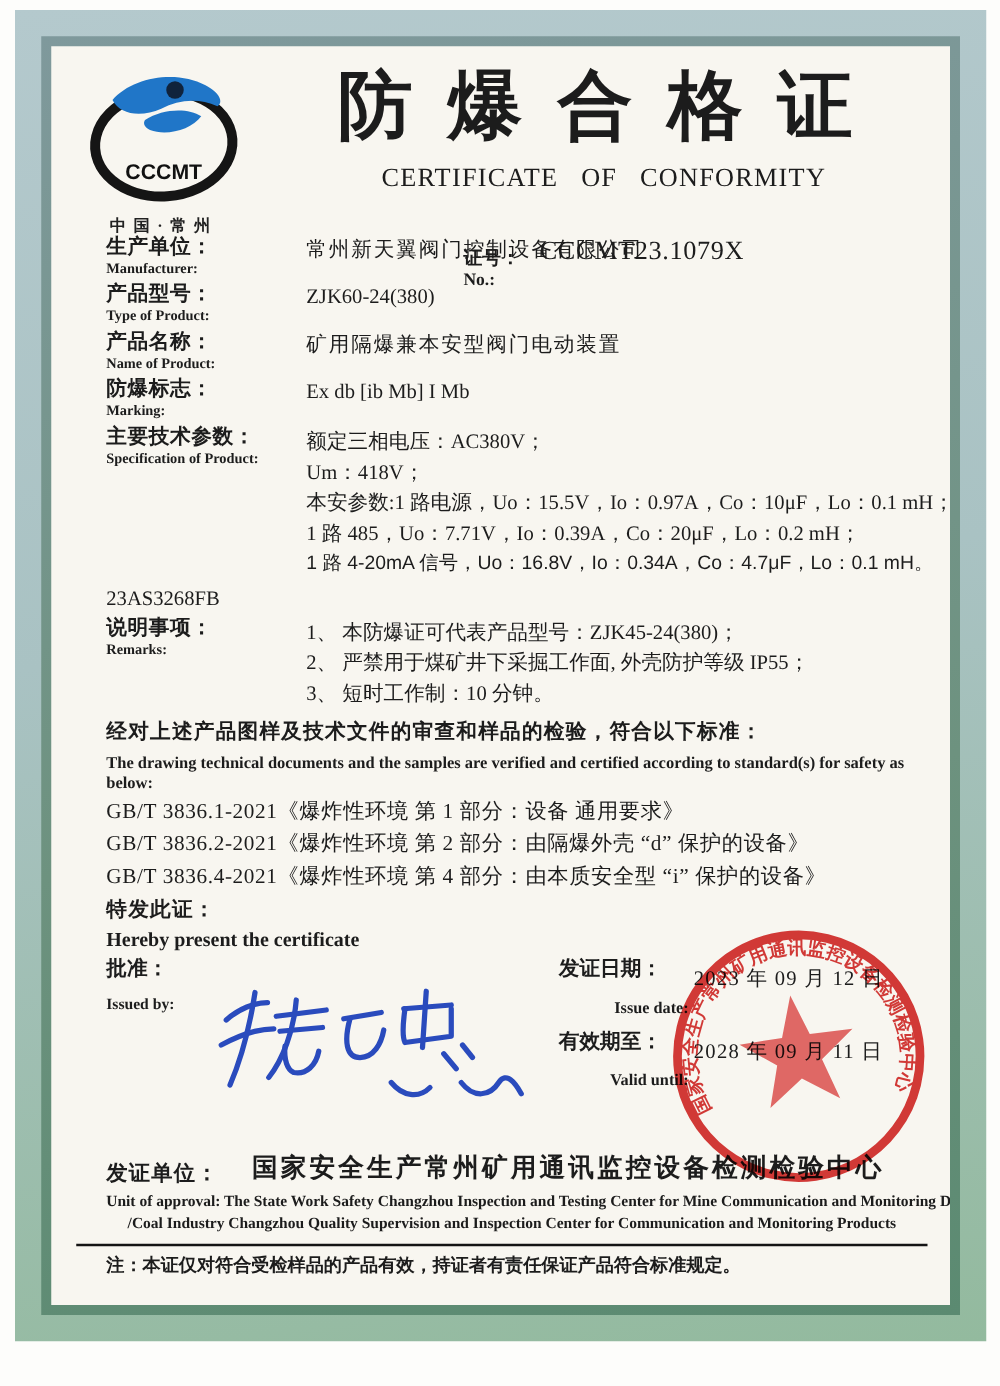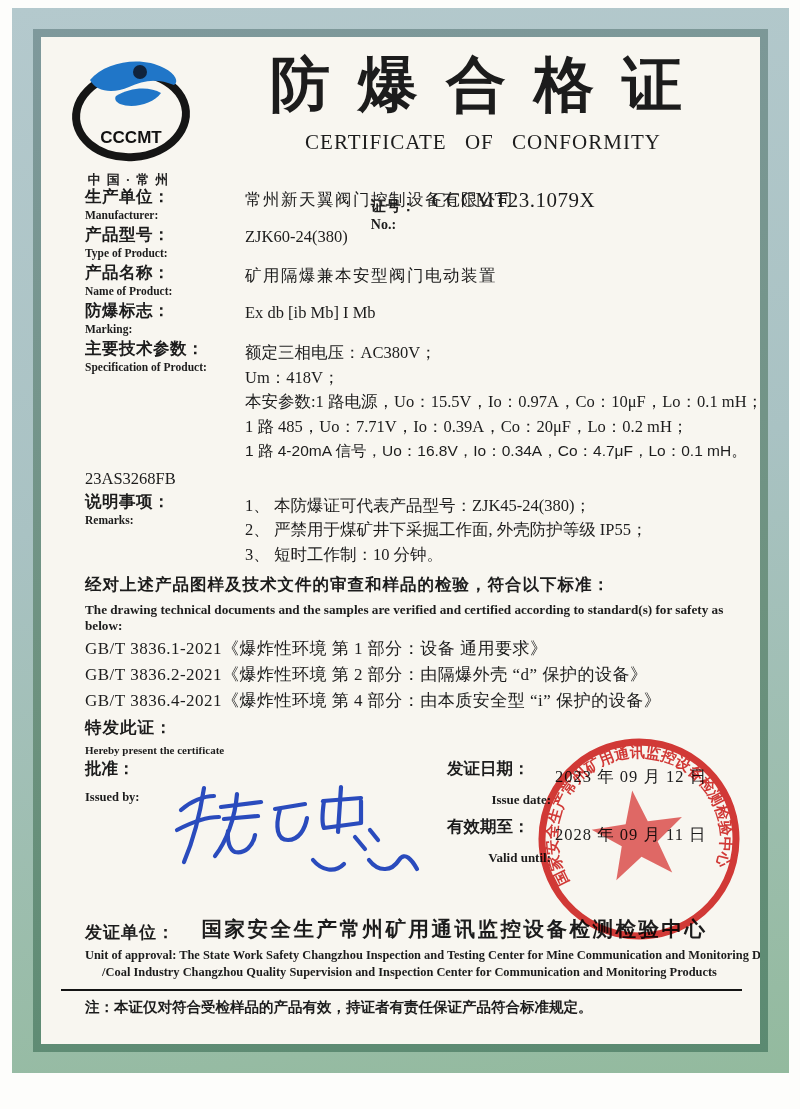--- a/index.html
+++ b/index.html
@@ -34,21 +34,21 @@
   .val{font-size:16.5px;padding-top:2px;}
   .cjk{letter-spacing:1.5px;}
   .vlines div{line-height:24.5px;white-space:nowrap;}
   .vlines div.sansline{font-family:"Liberation Sans","DejaVu Sans",sans-serif;font-size:15.5px;}
 
   
   .std-intro-cn{font-size:16.5px;font-weight:bold;letter-spacing:1px;margin-top:7px;}
   .std-intro-en{font-size:13.2px;font-weight:bold;margin-top:6px;}
   .std-item{font-size:17px;line-height:23px;letter-spacing:.5px;margin-top:3px;}
   .std-issue-cn{font-size:16.5px;font-weight:bold;letter-spacing:1px;margin-top:5px;}
-  .std-issue-en{font-size:11px;font-weight:bold;margin-top:5px;}
+  .std-issue-en{font-size:16px;font-weight:bold;margin-top:5px;}
 
   
   .sig-row{position:relative;height:156px;}
   .approve{position:absolute;left:0;top:2px;}
   .approve .cn{font-size:16.5px;font-weight:bold;}
   .approve .en{font-size:12.5px;font-weight:bold;margin-top:10px;}
   .signature{position:absolute;left:78px;top:18px;}
   .dates{position:absolute;left:362px;top:2px;width:330px;}
   .dgroup{display:flex;margin-bottom:8px;}
   .dlbl{width:108px;flex:none;}

